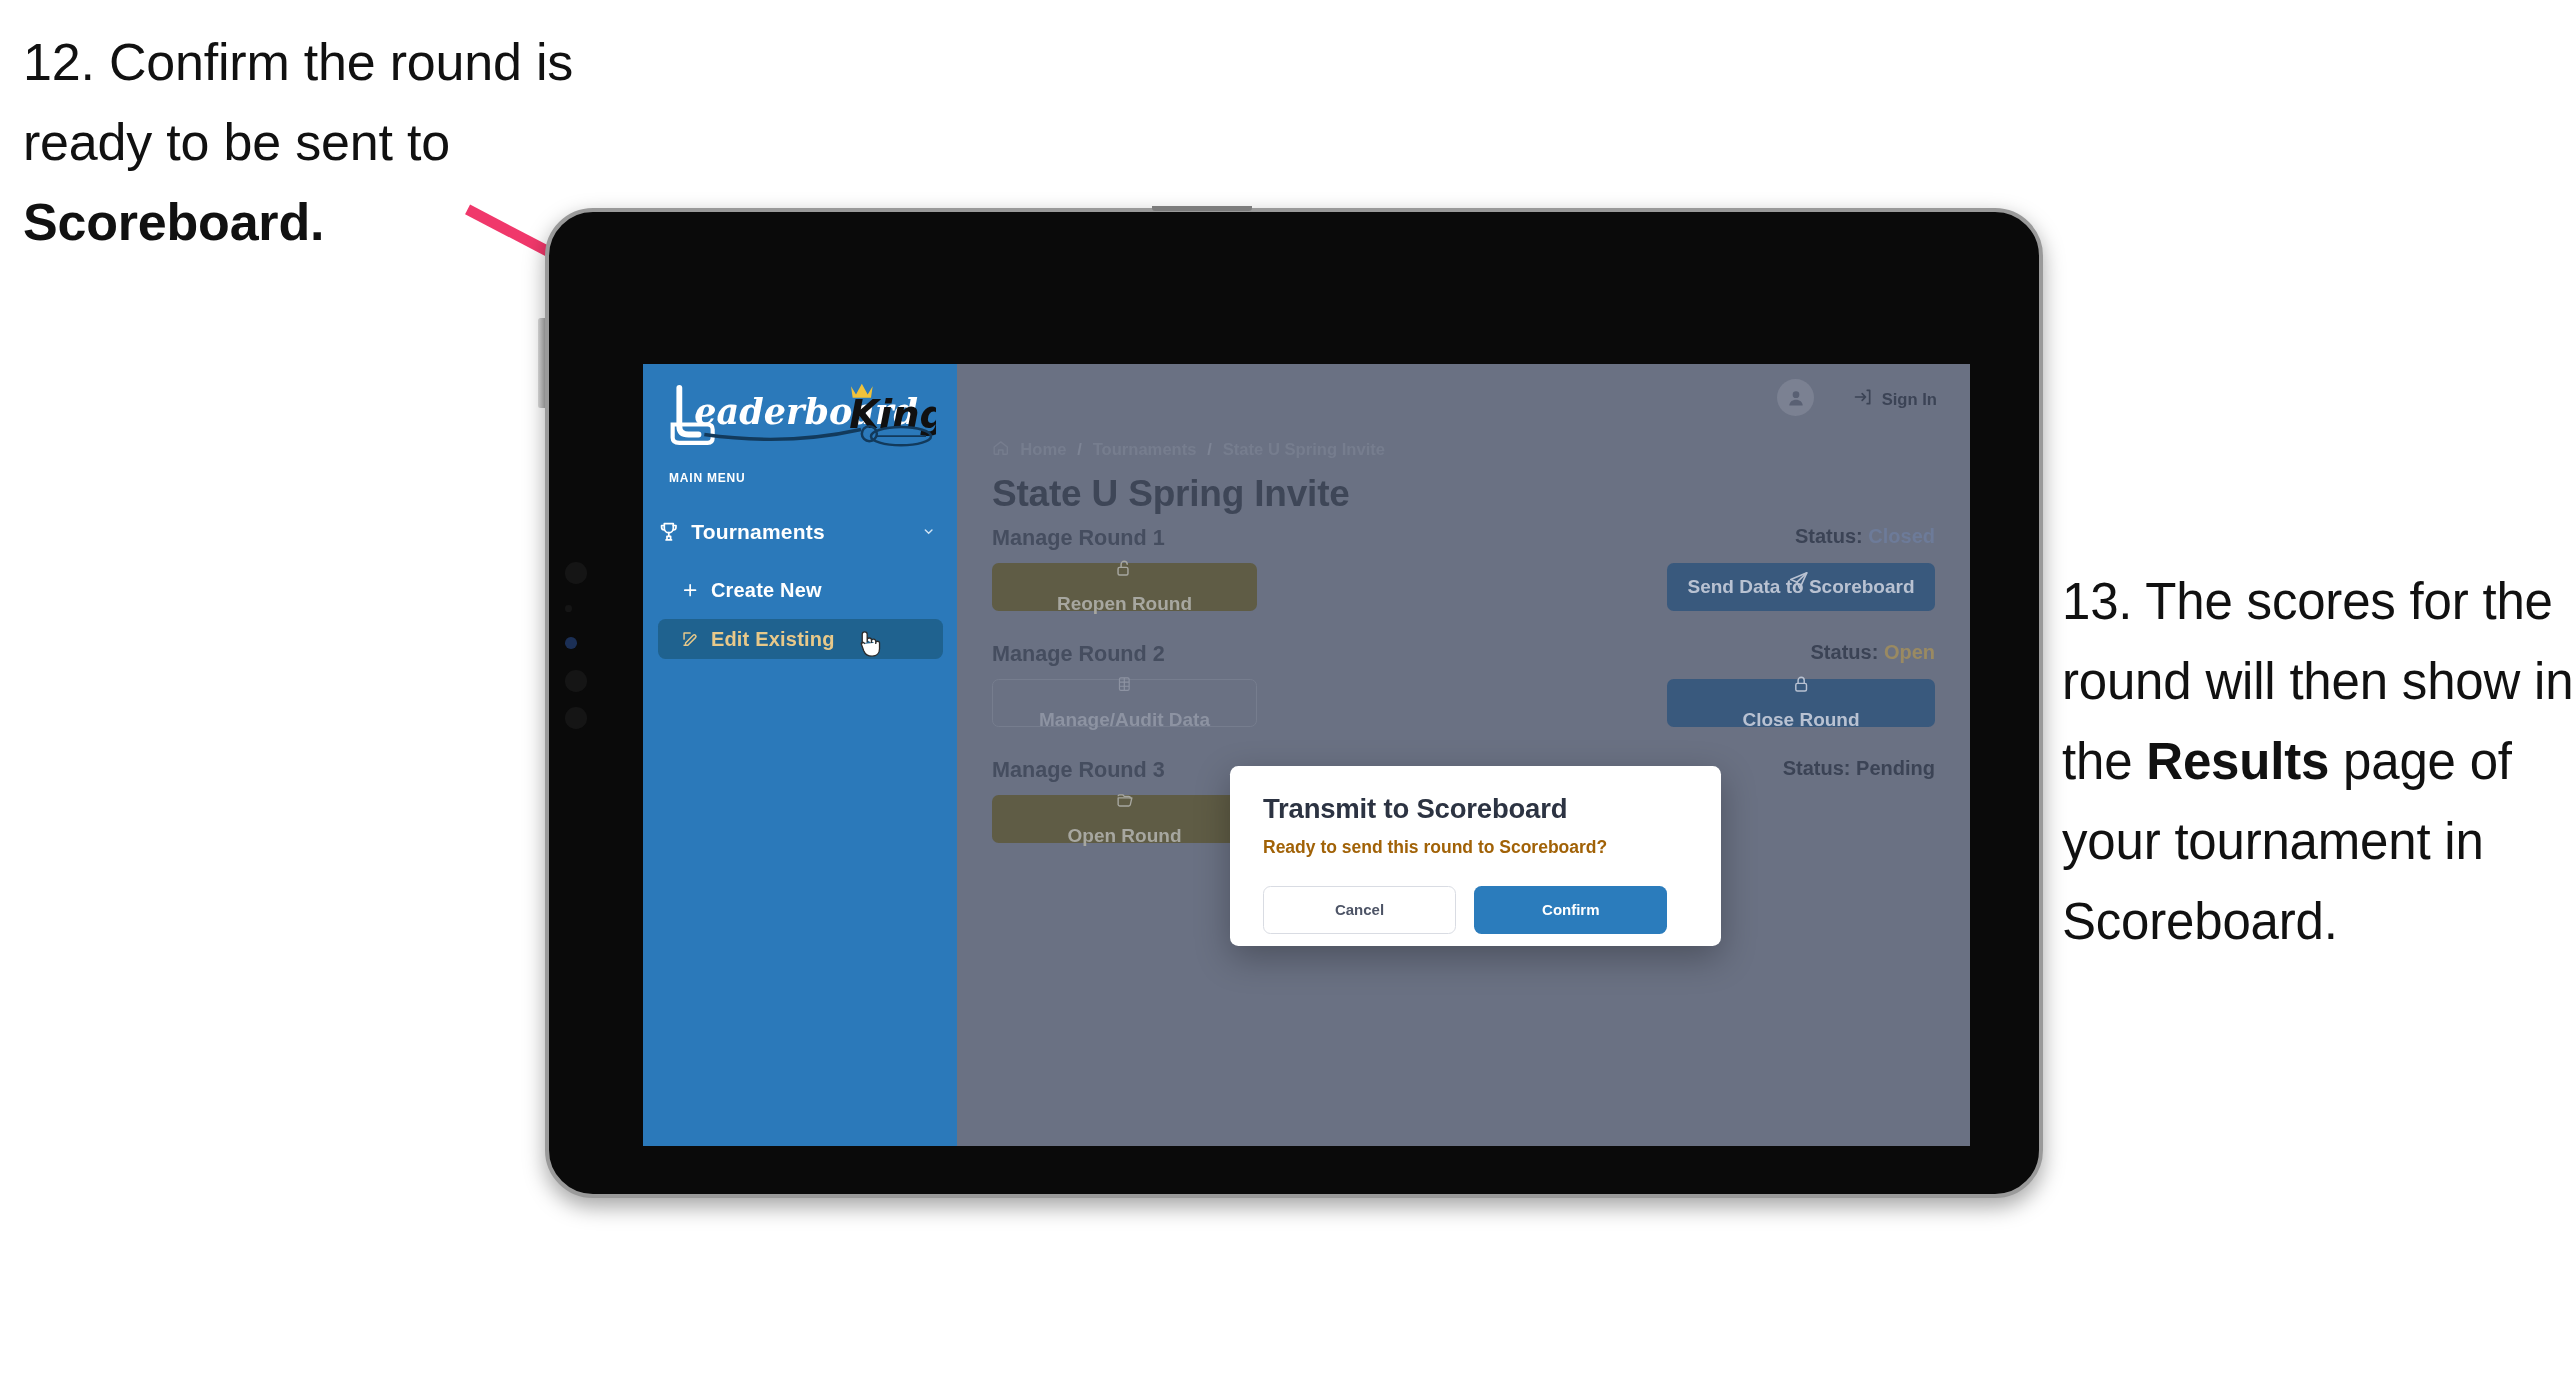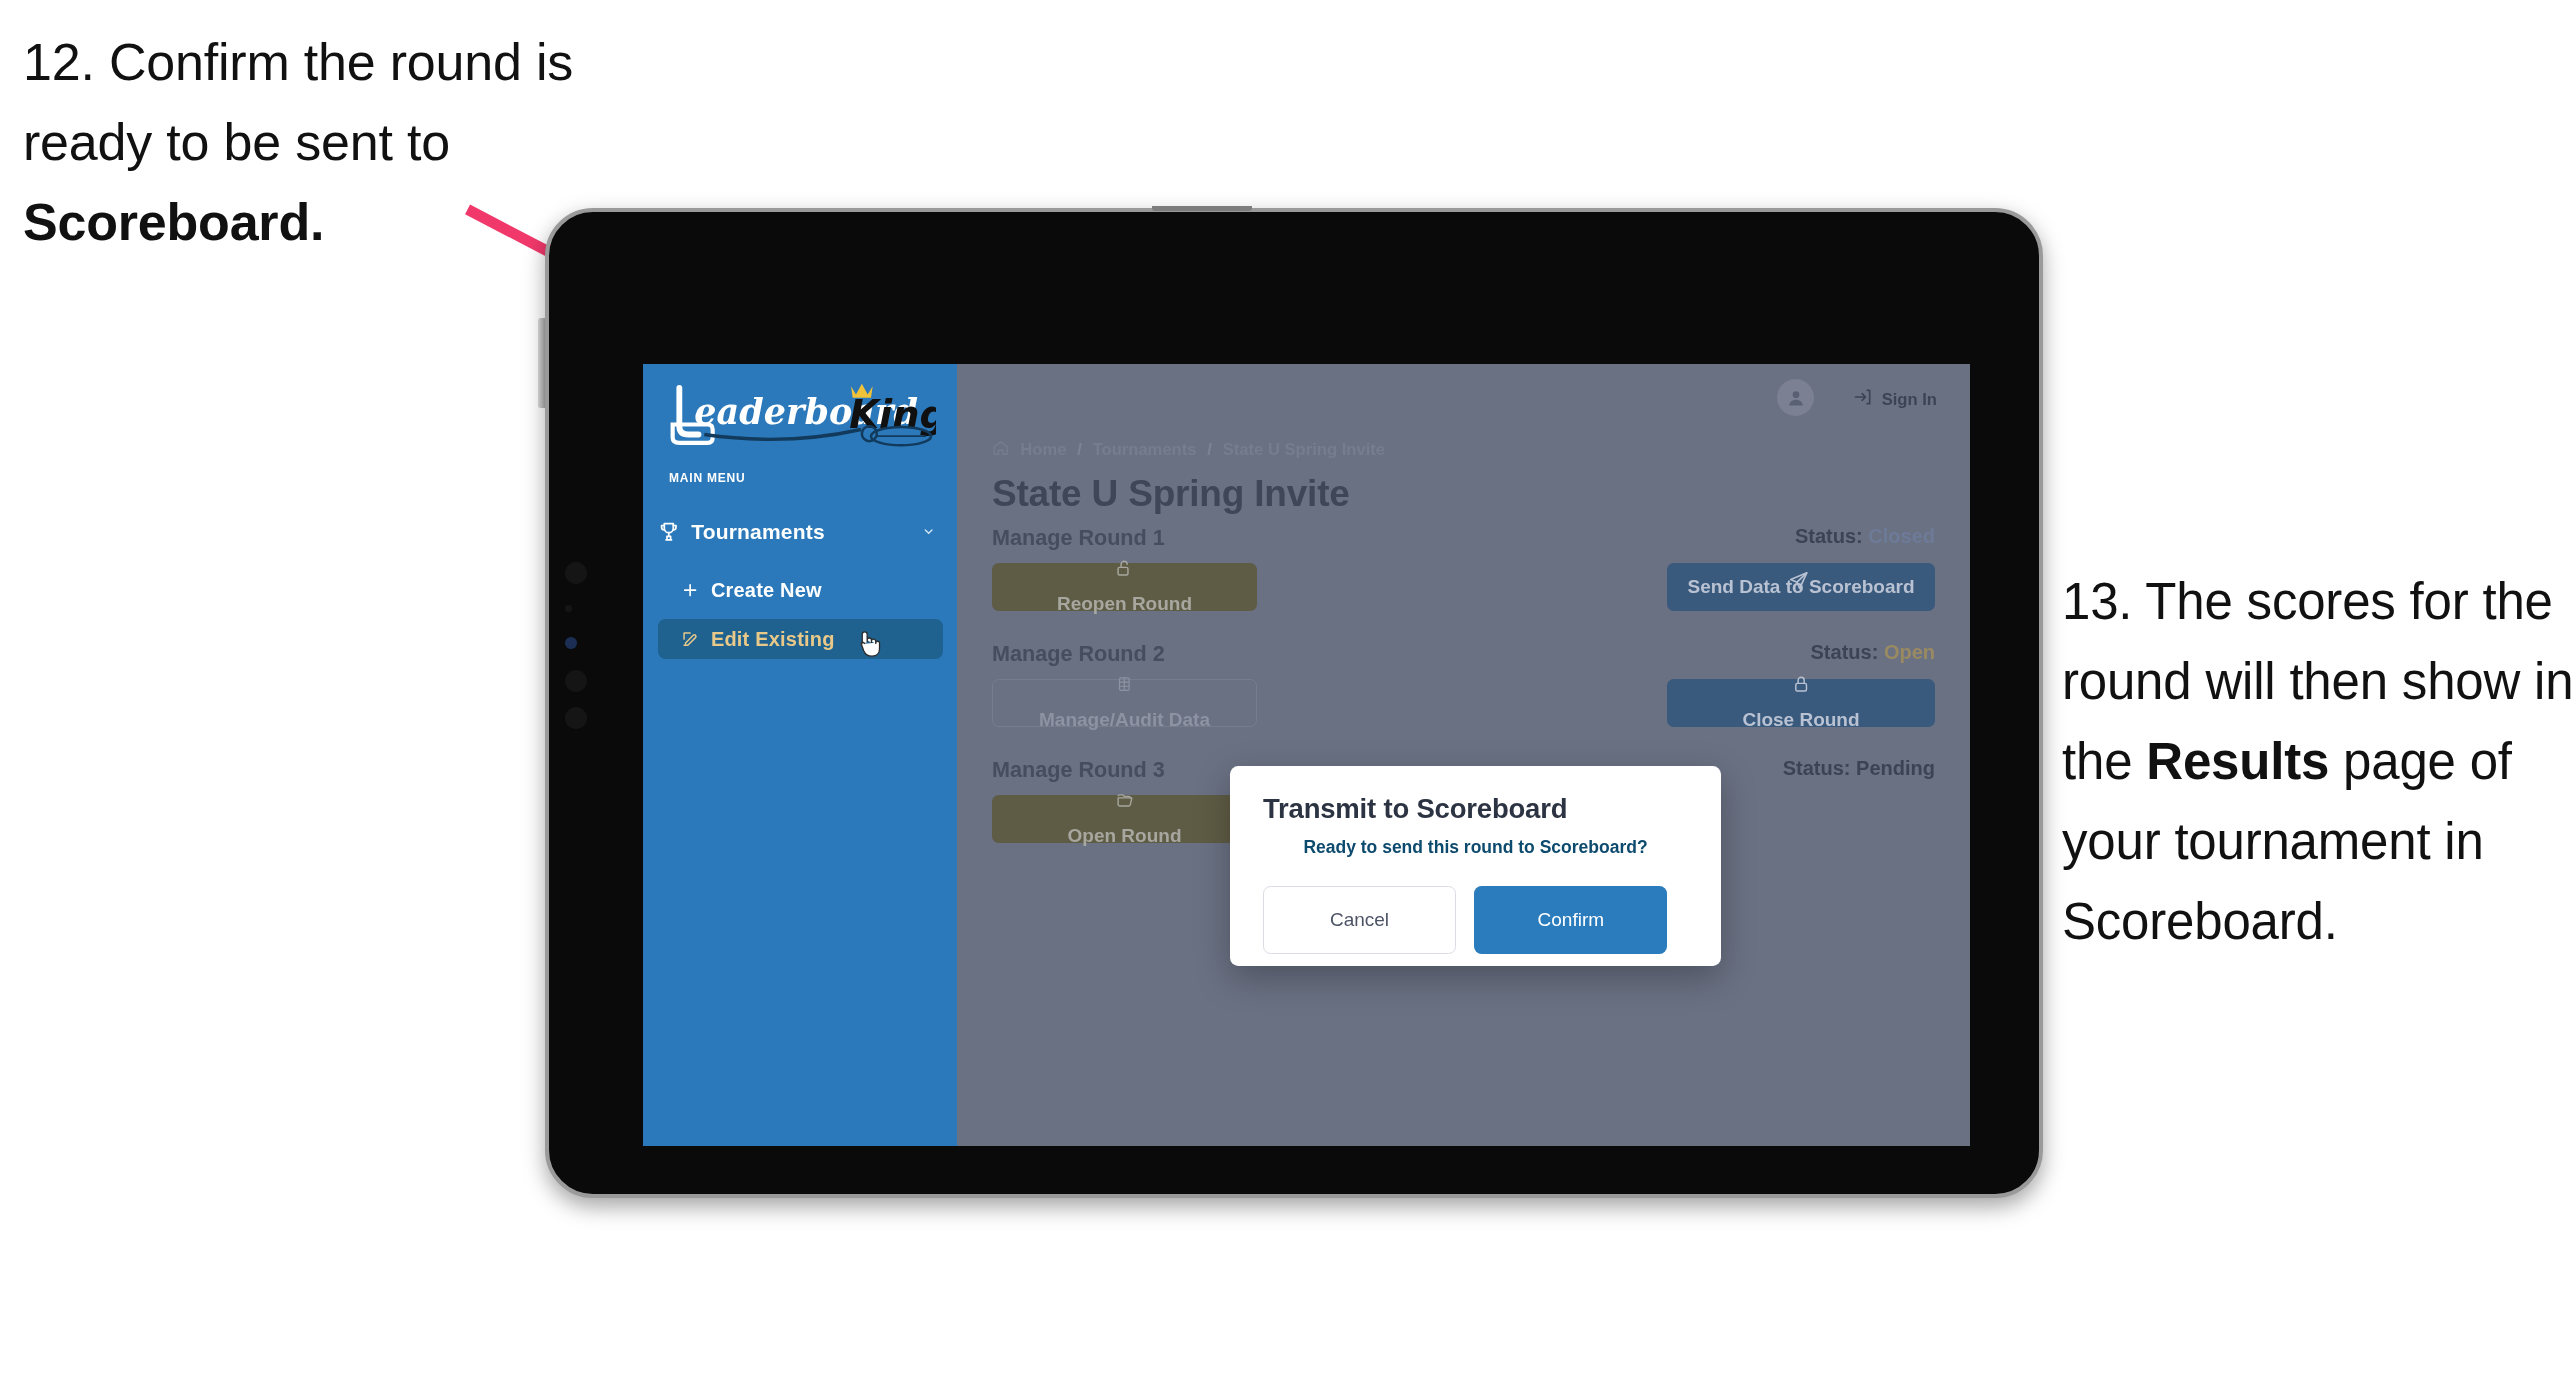--- a/index.html
+++ b/index.html
@@ -157,24 +157,24 @@
 
   
   .modal{
     position:absolute;left:587px;top:402px;width:491px;
     background:#ffffff;border-radius:8.3px;
     box-shadow:0 11.6px 35px rgba(0,0,0,.28);
     padding:27px 33px 12px 33px;box-sizing:border-box;
     z-index:20;
   }
   .modal h3{margin:0;color:#2c3342;font-size:27.5px;font-weight:700;letter-spacing:-0.2px;}
-  .modal p{margin:11.6px 0 0 0;color:#0c4a6e;font-size:17.5px;font-weight:600;text-align:center;}
+  .modal p{margin:11.6px 0 0 0;color:#a16207;font-size:17.5px;font-weight:600;}
   .modal .actions{display:flex;gap:18.3px;margin-top:28px;}
   .modal .actions button{
-    height:68px;border-radius:7.5px;font-size:19px;font-weight:400;cursor:pointer;
+    height:48px;border-radius:7.5px;font-size:15px;font-weight:700;cursor:pointer;
     font-family:"Liberation Sans", sans-serif;
   }
   #modal-cancel{flex:0 0 193px;background:#ffffff;border:0.8px solid #d9dce3;color:#4d5466;}
   #modal-confirm{flex:0 0 193px;background:#2b7cbc;border:none;color:#ffffff;}
 </style>
 </head>
 <body>
 
 <div class="caption" id="caption-left"><span>12.</span><span> Confirm the round is ready to be sent to </span><b>Scoreboard.</b></div>
 

